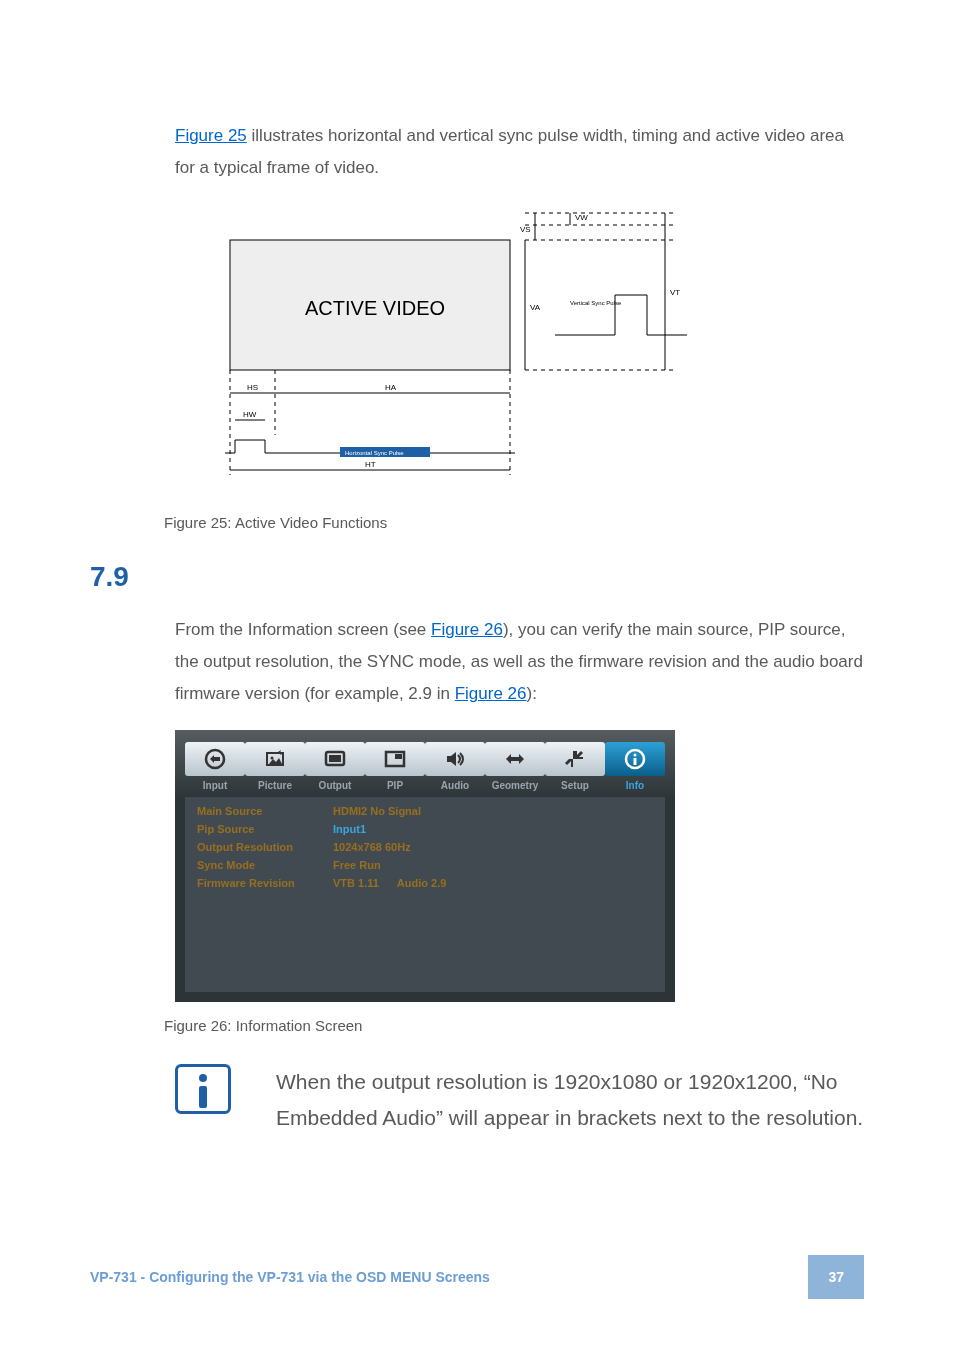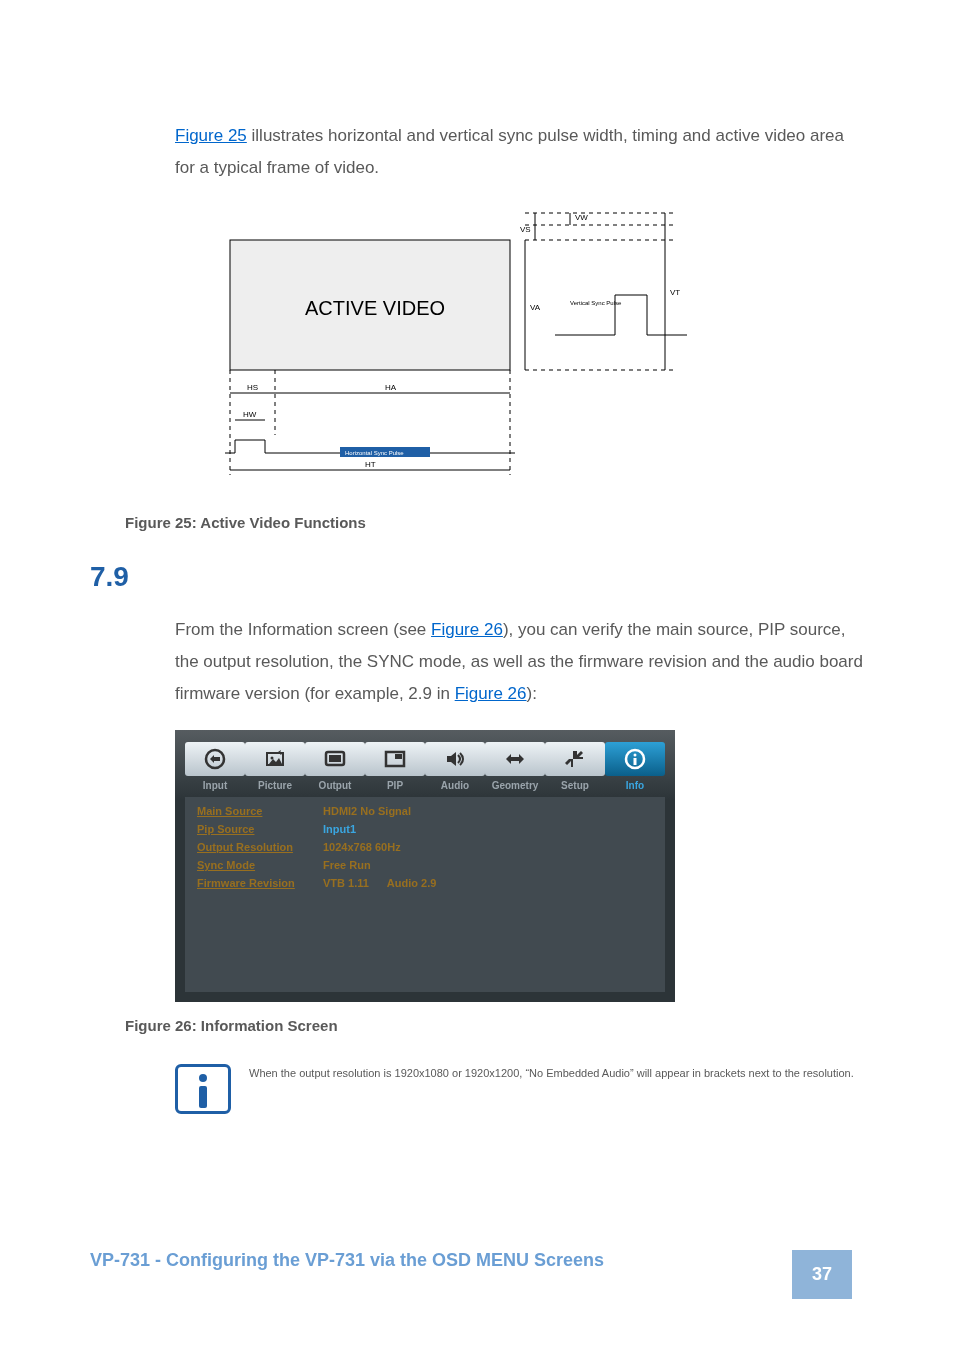--- a/index.html
+++ b/index.html
@@ -24,23 +24,22 @@
   .body-text a { color: #0066cc; text-decoration: underline; }
 
   .fig25 {
     margin-left: 85px;
     margin-top: 10px;
     margin-bottom: 15px;
   }
   .fig-caption {
     font-size: 15px;
     color: #595959;
-    margin-left: 35px;
+    margin-left: 74px;
     margin-bottom: 30px;
-    font-weight: bold;
   }
 
   .section-heading {
     display: flex;
     align-items: flex-start;
     margin-bottom: 21px;
   }
   .section-num {
     color: #1f5fa6;
     font-size: 28px;
@@ -93,21 +92,21 @@
     margin: 6px 2px 2px 2px;
     min-height: 195px;
     padding: 8px 12px;
     font-size: 11px;
     font-weight: bold;
   }
   .osd-row {
     display: flex;
     margin-bottom: 6px;
   }
-  .osd-key { width: 126px; color: #986f1f; text-decoration: underline; }
+  .osd-key { width: 136px; color: #986f1f; }
   .osd-val { color: #986f1f; display:flex; gap:18px;}
   .osd-val span:nth-child(2) { }
   .osd-val .highlight { color: #3aa6e0; }
 
   
   .note {
     margin-left: 85px;
     display: flex;
     align-items: flex-start;
     gap: 18px;
@@ -127,34 +126,35 @@
     font-weight: bold;
     position: relative;
   }
   .note-icon .dot {
     position: absolute; top:7px; width:8px; height:8px; background:#1f5fa6; border-radius:50%;
   }
   .note-icon .bar {
     position: absolute; top:19px; width:8px; height:22px; background:#1f5fa6; border-radius:2px;
   }
   .note-text {
-    font-size: 11px;
+    font-size: 21px;
     line-height: 1.7;
     color: #595959;
+    margin-left: 27px;
   }
 
   .footer {
     position: absolute;
     bottom: 55px;
     left: 90px;
-    right: 102px;
+    right: 90px;
     display: flex;
     justify-content: space-between;
-    align-items: flex-start;
-    font-size: 18px;
+    align-items: center;
+    font-size: 14px;
     font-weight: bold;
   }
   .footer-left { color: #6a9ed4; }
   .footer-right {
     background: #8fb4d9;
     color: #fff;
     padding: 14px 20px;
     font-weight: bold;
   }
 </style>

